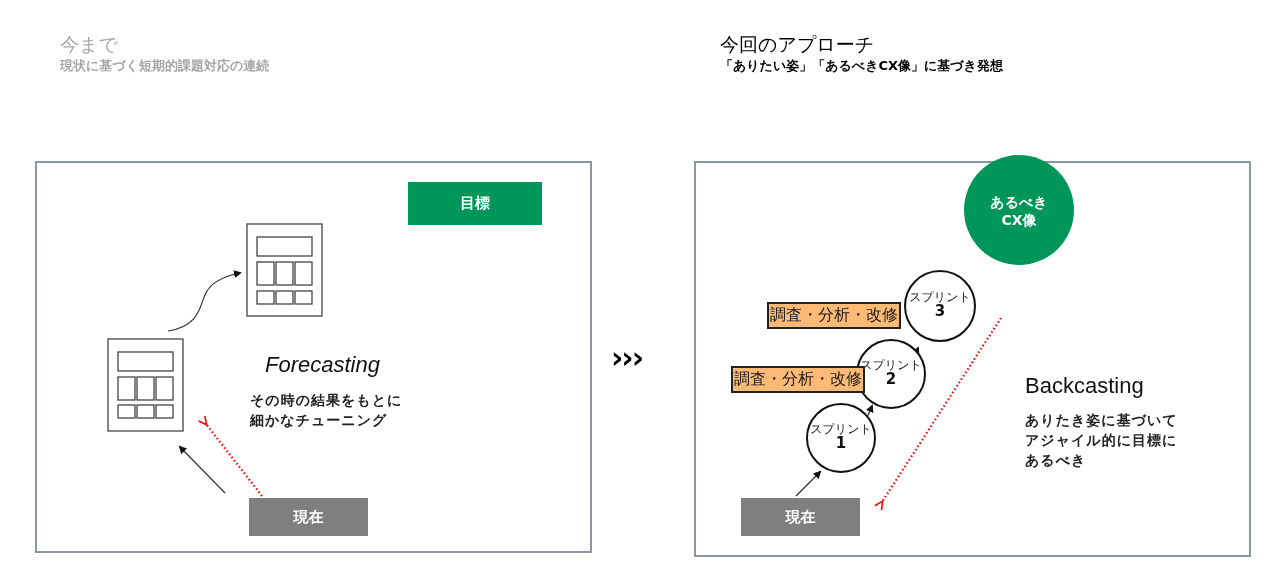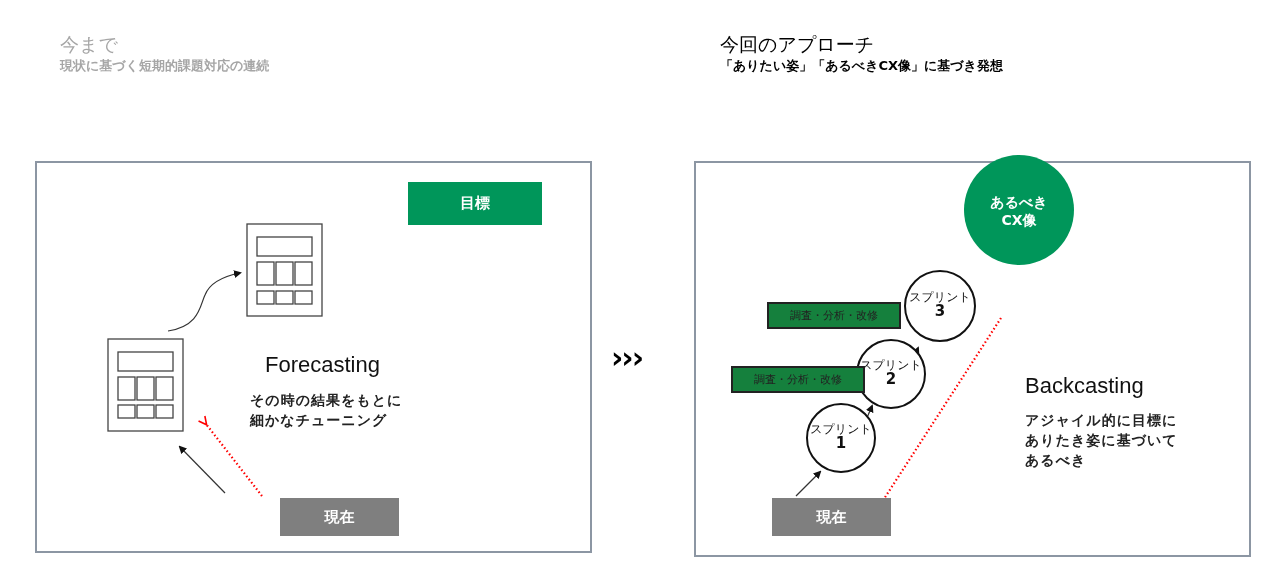--- a/index.html
+++ b/index.html
@@ -16,26 +16,26 @@
     .right-header { left: 720px; width: 520px; top: 33px; color: #000; }
     .panel {
       position: absolute; border: 2px solid #8c96a3; background: #fff; box-sizing: border-box;
     }
     .goal-box {
       position: absolute; background: #00965a; color: #fff; font-weight: bold; font-size: 15px;
       display: flex; align-items: center; justify-content: center;
     }
     .now-box {
       position: absolute; background: #7f7f7f; color: #fff; font-weight: bold; font-size: 15px;
-      display: flex; align-items: center; justify-content: center; margin-left: 31px;
+      display: flex; align-items: center; justify-content: center;
     }
     .diag-title { position: absolute; font-size: 22px; color: #111; font-family: "Liberation Sans", sans-serif; }
     .diag-desc { position: absolute; font-size: 14px; line-height: 20px; color: #222; letter-spacing: 1px; font-weight: bold; }
     .task-box {
-      position: absolute; border: 2px solid #222; background: #15803d; font-size: 11px; color: #222;
+      position: absolute; border: 2px solid #222; background: #fdba74; font-size: 16px; color: #222;
       display: flex; align-items: center; justify-content: center; box-sizing: border-box;
     }
     .sprint {
       position: absolute; border: 2px solid #111; border-radius: 50%; background: #fff; box-sizing: border-box;
       display: flex; flex-direction: column; align-items: center; justify-content: center; color: #111;
     }
     .sprint .lbl { font-size: 12px; font-weight: normal; line-height: 10px; }
     .sprint .num { font-size: 15px; font-weight: bold; line-height: 18px; }
     .goal-circle {
       position: absolute; border-radius: 50%; background: #00965a; color: #fff; font-weight: bold;
@@ -109,21 +109,21 @@
 </svg>
 
 <div class="goal-box" style="left:408px; top:182px; width:134px; height:43px;">
   <span>目標</span>
 </div>
 
 <div class="now-box" style="left:249px; top:498px; width:119px; height:38px;">
   <span>現在</span>
 </div>
 
-<div class="diag-title" style="left:265px; top:352px;">Forecasting</div>
+<div class="diag-title" style="left:265px; top:352px;font-style:italic;">Forecasting</div>
 <div class="diag-desc" style="left:250px; top:390px;">
   <div>その時の結果をもとに</div>
   <div>細かなチューニング</div>
 </div>
 
 <div class="chevrons" style="left:611px; top:340px;">›››</div>
 
 <div class="goal-circle" style="left:964px; top:155px; width:110px; height:110px; padding-top:38px;">
   <span>あるべき</span>
   <span>CX像</span>
@@ -151,16 +151,16 @@
 <div class="task-box" style="left:731px; top:366px; width:134px; height:27px;">
   <span>調査・分析・改修</span>
 </div>
 
 <div class="now-box" style="left:741px; top:498px; width:119px; height:38px;">
   <span>現在</span>
 </div>
 
 <div class="diag-title" style="left:1025px; top:373px;">Backcasting</div>
 <div class="diag-desc" style="left:1025px; top:410px;">
+  <div>ありたき姿に基づいて</div>
   <div>アジャイル的に目標に</div>
-  <div>ありたき姿に基づいて</div>
   <div>あるべき</div>
 </div>
 
 </body></html>

